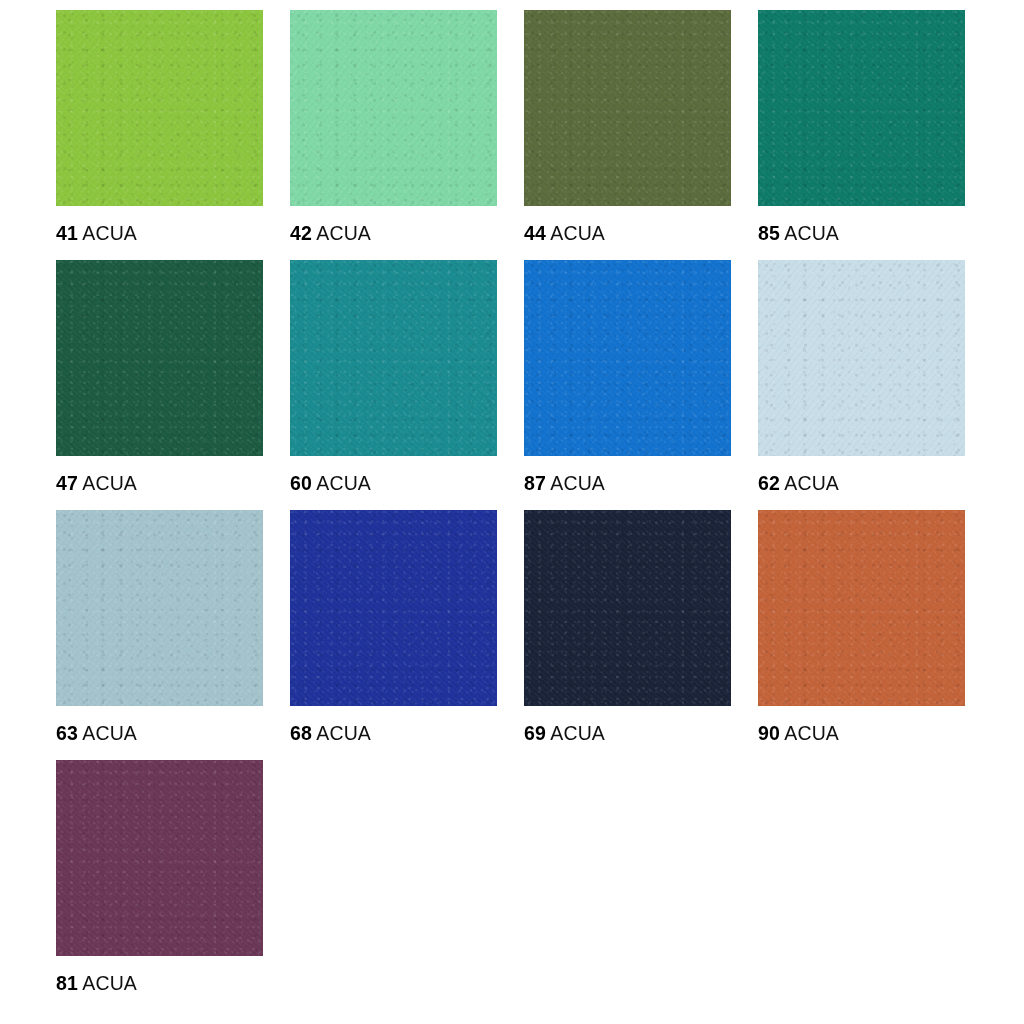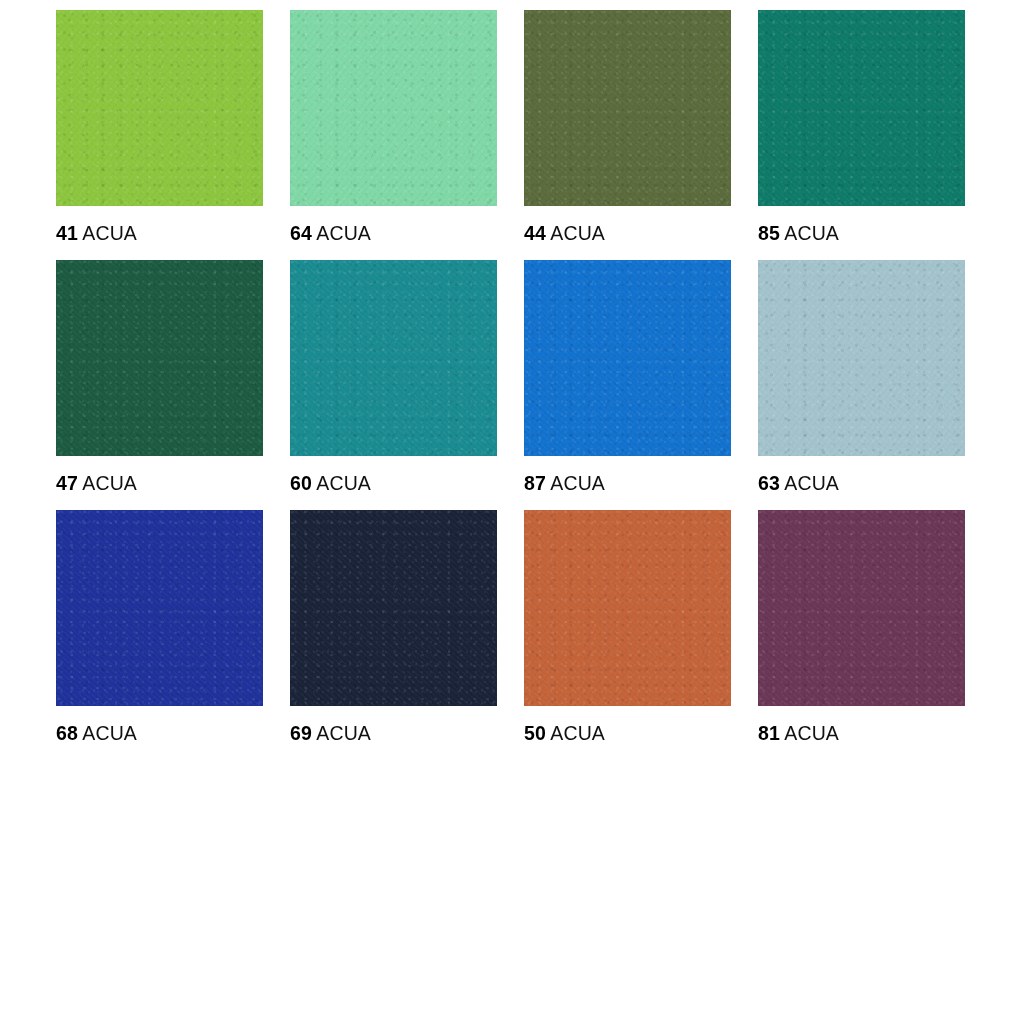--- a/index.html
+++ b/index.html
@@ -111,21 +111,21 @@
 <body>
 
 <div id="swatch-catalog">
   <div class="swatch-grid">
       <div class="swatch-cell">
         <div class="swatch-chip" style="background-color: rgb(140, 198, 62);"></div>
         <div class="swatch-label"><span class="swatch-code">41</span> <span class="swatch-family">ACUA</span></div>
       </div>
       <div class="swatch-cell">
         <div class="swatch-chip" style="background-color: rgb(127, 216, 166);"></div>
-        <div class="swatch-label"><span class="swatch-code">64</span> <span class="swatch-family">ACUA</span></div>
+        <div class="swatch-label"><span class="swatch-code">42</span> <span class="swatch-family">ACUA</span></div>
       </div>
       <div class="swatch-cell">
         <div class="swatch-chip" style="background-color: rgb(91, 107, 60);"></div>
         <div class="swatch-label"><span class="swatch-code">44</span> <span class="swatch-family">ACUA</span></div>
       </div>
       <div class="swatch-cell">
         <div class="swatch-chip" style="background-color: rgb(14, 122, 104);"></div>
         <div class="swatch-label"><span class="swatch-code">85</span> <span class="swatch-family">ACUA</span></div>
       </div>
       <div class="swatch-cell">
@@ -134,33 +134,37 @@
       </div>
       <div class="swatch-cell">
         <div class="swatch-chip" style="background-color: rgb(26, 140, 145);"></div>
         <div class="swatch-label"><span class="swatch-code">60</span> <span class="swatch-family">ACUA</span></div>
       </div>
       <div class="swatch-cell">
         <div class="swatch-chip" style="background-color: rgb(18, 114, 206);"></div>
         <div class="swatch-label"><span class="swatch-code">87</span> <span class="swatch-family">ACUA</span></div>
       </div>
       <div class="swatch-cell">
+        <div class="swatch-chip" style="background-color: rgb(199, 221, 232);"></div>
+        <div class="swatch-label"><span class="swatch-code">62</span> <span class="swatch-family">ACUA</span></div>
+      </div>
+      <div class="swatch-cell">
         <div class="swatch-chip" style="background-color: rgb(163, 195, 204);"></div>
         <div class="swatch-label"><span class="swatch-code">63</span> <span class="swatch-family">ACUA</span></div>
       </div>
       <div class="swatch-cell">
         <div class="swatch-chip" style="background-color: rgb(31, 50, 155);"></div>
         <div class="swatch-label"><span class="swatch-code">68</span> <span class="swatch-family">ACUA</span></div>
       </div>
       <div class="swatch-cell">
         <div class="swatch-chip" style="background-color: rgb(26, 35, 56);"></div>
         <div class="swatch-label"><span class="swatch-code">69</span> <span class="swatch-family">ACUA</span></div>
       </div>
       <div class="swatch-cell">
         <div class="swatch-chip" style="background-color: rgb(195, 99, 58);"></div>
-        <div class="swatch-label"><span class="swatch-code">50</span> <span class="swatch-family">ACUA</span></div>
+        <div class="swatch-label"><span class="swatch-code">90</span> <span class="swatch-family">ACUA</span></div>
       </div>
       <div class="swatch-cell">
         <div class="swatch-chip" style="background-color: rgb(107, 55, 87);"></div>
         <div class="swatch-label"><span class="swatch-code">81</span> <span class="swatch-family">ACUA</span></div>
       </div>
     </div>
 </div>
 
 </body></html>

